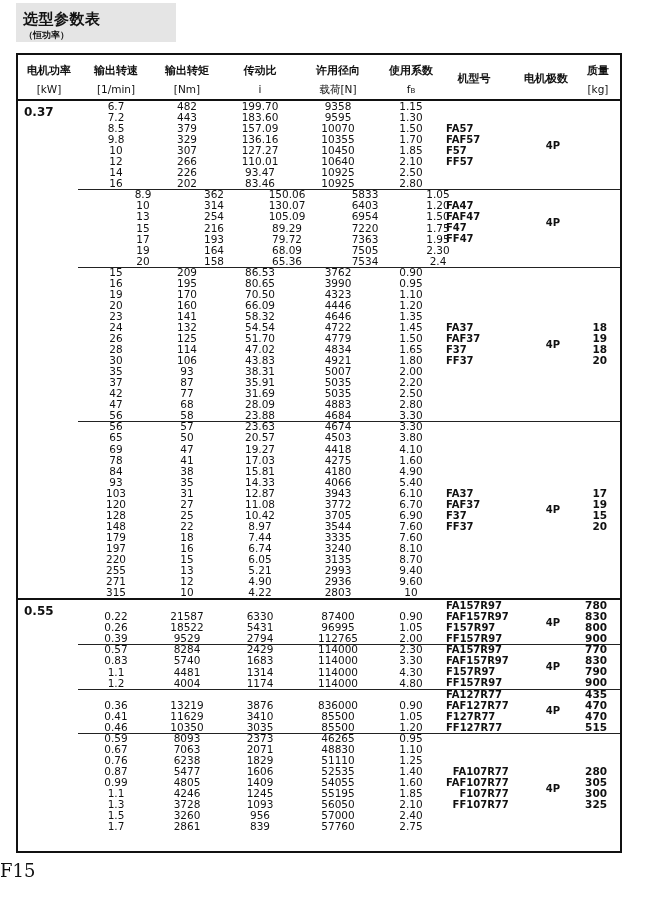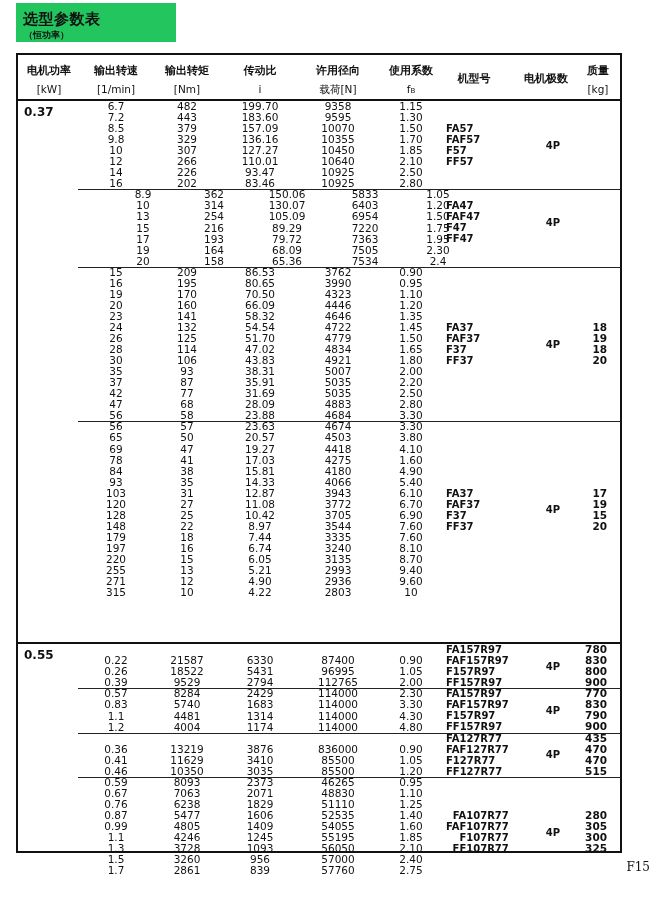--- a/index.html
+++ b/index.html
@@ -1,18 +1,18 @@
 <!DOCTYPE html>
 <html><head>
 <meta charset="utf-8">
 <style>
   html, body { margin:0; padding:0; background:#ffffff; }
   body { width:650px; height:913px; position:relative; overflow:hidden;
          font-family:"DejaVu Sans", "Liberation Sans", sans-serif; color:#111; }
-  .title-box { position:absolute; left:16px; top:3px; width:160px; height:39px; background:#22c55e; }
+  .title-box { position:absolute; left:16px; top:3px; width:160px; height:39px; background:#e5e5e5; }
   .title-box .t1 { position:absolute; left:7px; top:7px; font-size:15px; font-weight:bold; letter-spacing:0.5px; }
   .title-box .t2 { position:absolute; left:8px; top:26px; font-size:9px; font-weight:bold; }
   .sheet { position:absolute; left:16px; top:53px; width:606px; height:800px;
            border:2px solid #111; box-sizing:border-box; }
   .hdr { position:absolute; left:0; top:0; width:602px; height:44px; border-bottom:2px solid #111; }
   .hcell { position:absolute; top:0; height:44px; text-align:center; font-size:11px; font-weight:bold; }
   .hcell .l1 { position:absolute; left:0; right:0; top:8px; }
   .hcell .l2 { position:absolute; left:0; right:0; top:28px; font-weight:normal; font-size:10.5px; }
   .hcell .mid { position:absolute; left:0; right:0; top:16px; }
   .sub { font-size:7px; }
@@ -24,22 +24,22 @@
   .row { position:relative; height:11.05px; font-size:10.5px; line-height:11px; }
   .c { position:absolute; text-align:center; top:0; }
   .c-speed { left:78px; width:40px; }
   .c-torque { left:148px; width:42px; }
   .c-ratio { left:218px; width:48px; }
   .c-load { left:294px; width:52px; }
   .c-fb { left:373px; width:40px; }
   .models { position:absolute; left:428px; font-size:10px; font-weight:bold; line-height:11px; }
   .poles { position:absolute; left:520px; width:30px; text-align:center; font-size:10px; font-weight:bold; }
   .mass { position:absolute; left:563px; width:26px; text-align:right; font-size:10.5px; font-weight:bold; line-height:11px; }
-  .footer { position:absolute; left:0; width:650px; top:860px; text-align:right;
-            font-family:"DejaVu Serif", "Liberation Serif", serif; font-size:12px; }
+  .footer { position:absolute; left:0; width:650px; top:860px; text-align:left;
+            font-family:"DejaVu Serif", "Liberation Serif", serif; font-size:18px; }
 </style>
 </head>
 <body>
 
 <div class="title-box">
   <div class="t1">选型参数表</div>
   <div class="t2">（恒功率）</div>
 </div>
 
 <div class="sheet">
@@ -438,21 +438,21 @@
           <div>FF37</div>
         </div>
         <div class="poles" style="top: 82.875px;">4P</div>
         <div class="mass" style="top: 66.3px;">
           <div>17</div>
           <div>19</div>
           <div>15</div>
           <div>20</div>
         </div>
       </div>
-      <div class="group power-sep" style="height: 44.2px; margin-top: 44px;">
+      <div class="group power-sep" style="height: 44.2px;">
         <div class="power">0.55</div>
         <div class="row">
           <div class="c c-speed"></div>
           <div class="c c-torque"></div>
           <div class="c c-ratio"></div>
           <div class="c c-load"></div>
           <div class="c c-fb"></div>
         </div>
         <div class="row">
           <div class="c c-speed">0.22</div>

